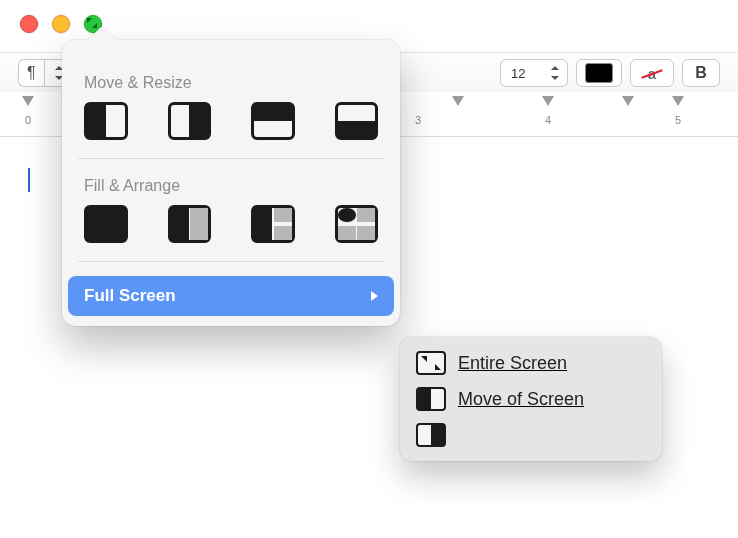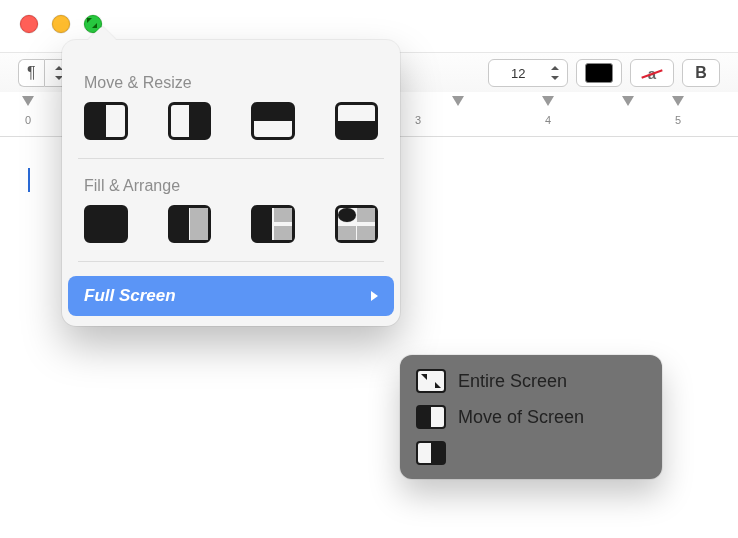--- a/index.html
+++ b/index.html
@@ -72,21 +72,21 @@
 
   .tb-select {
     height: 26px;
     border: 1px solid #c9c9c9;
     border-radius: 6px;
     background: #fff;
     min-width: 230px;
     display: flex;
     align-items: center;
     justify-content: space-between;
-    padding: 0 6px 0 22px;
+    padding: 0 6px 0 10px;
     color: #333;
     font-size: 13px;
   }
   .tb-select.mini { min-width: 50px; }
   .chev {
     width: 12px; height: 16px; position: relative;
   }
   .chev::before, .chev::after {
     content:""; position:absolute; left:2px; width:0;height:0;
     border-left:4px solid transparent; border-right:4px solid transparent;
@@ -216,40 +216,40 @@
     display:flex; align-items:center;
     padding: 10px 16px;
     font-size: 17px;
     font-weight: 600;
     border-radius: 8px;
     margin: 0 6px 4px;
   }
   .menu-row.highlight {
     background: #5b95f6;
     color: #fff;
-    font-style: italic;
   }
   .menu-row .chev-right {
     margin-left:auto;
     width:0;height:0;
     border-top:5px solid transparent;
     border-bottom:5px solid transparent;
     border-left:7px solid currentColor;
   }
 
   
   .submenu {
     position:absolute;
     left: 400px;
-    top: 355px;
+    top: 337px;
     width: 250px;
-    background:#737373;
+    background:#e5e5e5;
     border-radius: 12px;
     box-shadow: 0 16px 32px rgba(0,0,0,0.22), 0 0 0 1px rgba(0,0,0,0.06);
     padding: 8px 6px;
+    text-decoration: underline;
   }
   .submenu-item {
     display:flex;
     align-items:center;
     gap: 12px;
     padding: 6px 10px;
     font-size: 18px;
     color:#222;
     border-radius:6px;
   }

